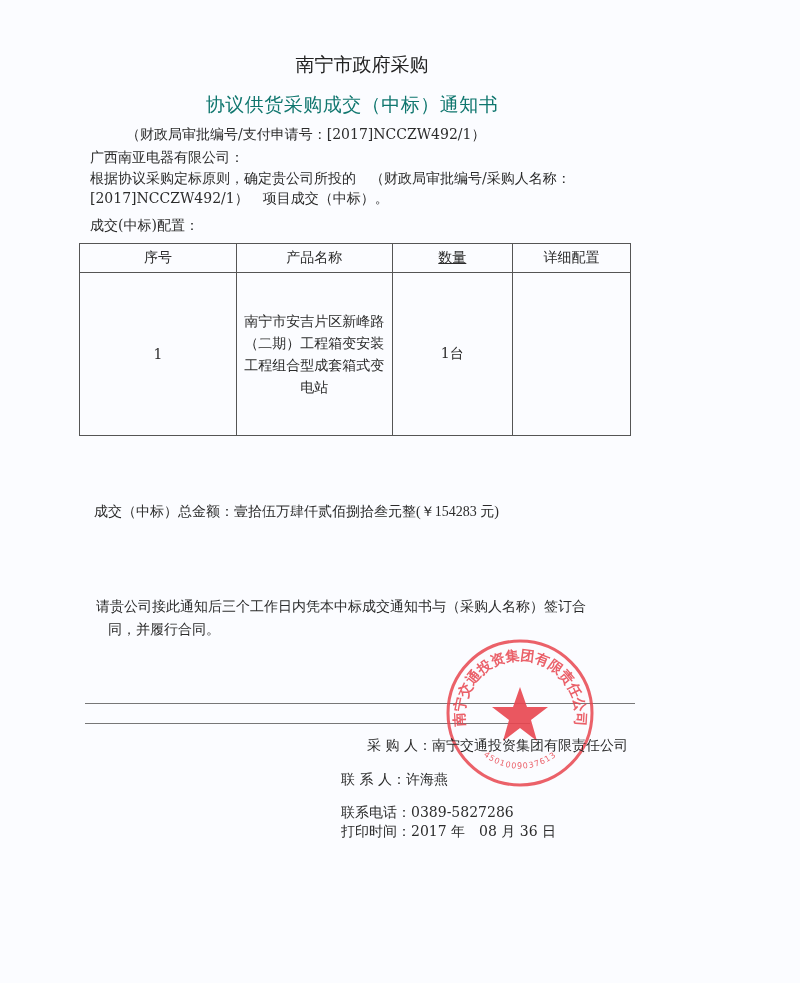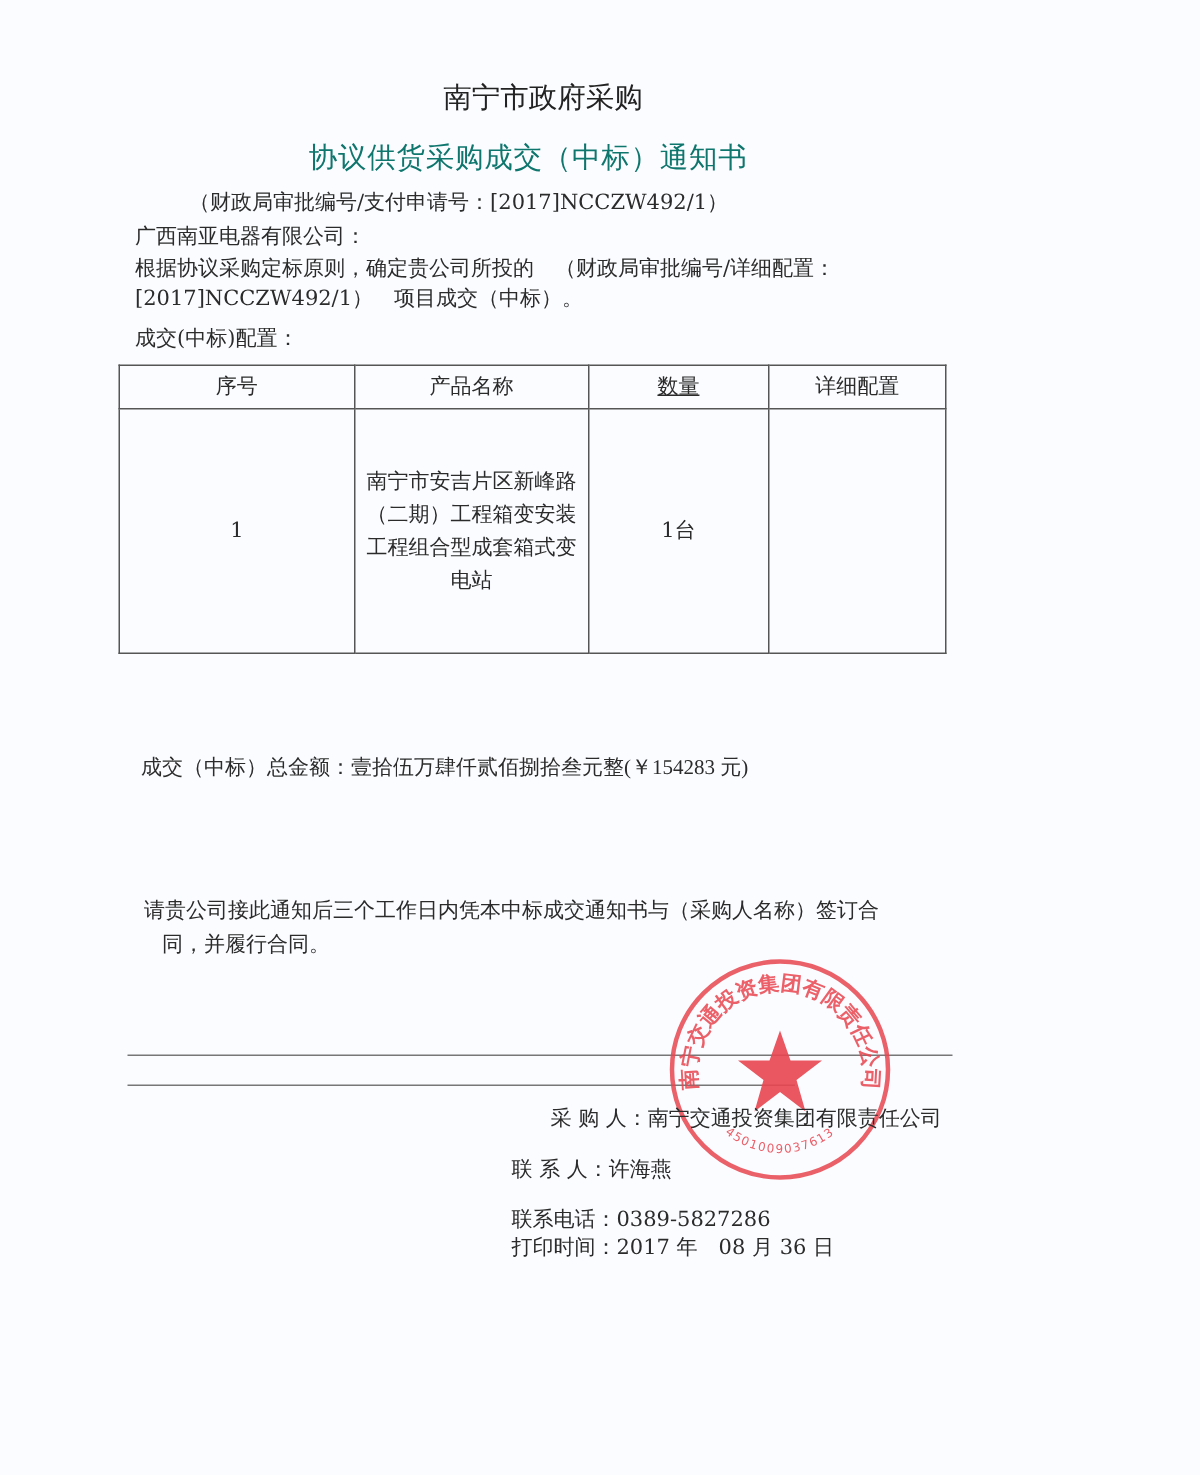--- a/index.html
+++ b/index.html
@@ -28,21 +28,21 @@
   </style>
 </head>
 <body>
 
 <div>
   <div class="abs title1">南宁市政府采购</div>
   <div class="abs title2">协议供货采购成交（中标）通知书</div>
 
   <div class="abs line" style="left:86px; top:126px;margin-left:28px;">（财政局审批编号/支付申请号：[2017]NCCZW492/1）</div>
   <div class="abs line" style="left:78px; top:149px;">广西南亚电器有限公司：</div>
-  <div class="abs line" style="left:78px; top:170px;">根据协议采购定标原则，确定贵公司所投的　（财政局审批编号/详细配置：</div>
+  <div class="abs line" style="left:78px; top:170px;">根据协议采购定标原则，确定贵公司所投的　（财政局审批编号/采购人名称：</div>
   <div class="abs line" style="left:78px; top:190px;text-align:right;">[2017]NCCZW492/1）　项目成交（中标）。</div>
   <div class="abs line" style="left:78px; top:217px;">成交(中标)配置：</div>
 
   <table class="cfg">
     <thead>
       <tr>
         <th class="c1">序号</th>
         <th class="c2">产品名称</th>
         <th class="c3">数量</th>
         <th class="c4">详细配置</th>

